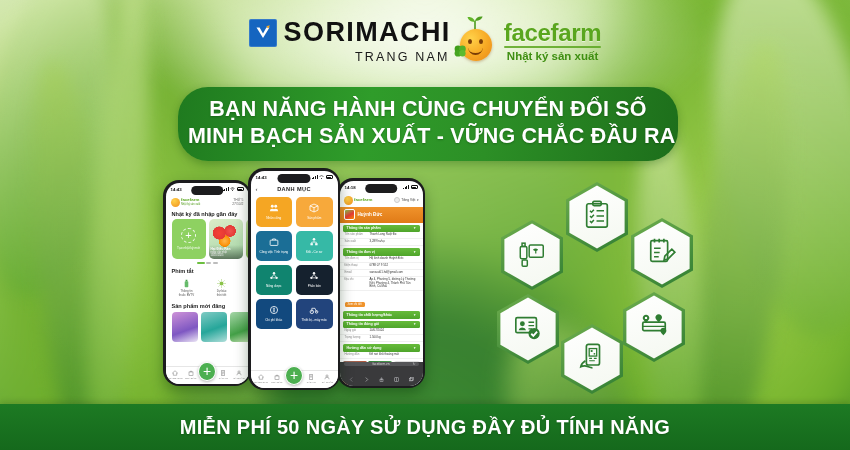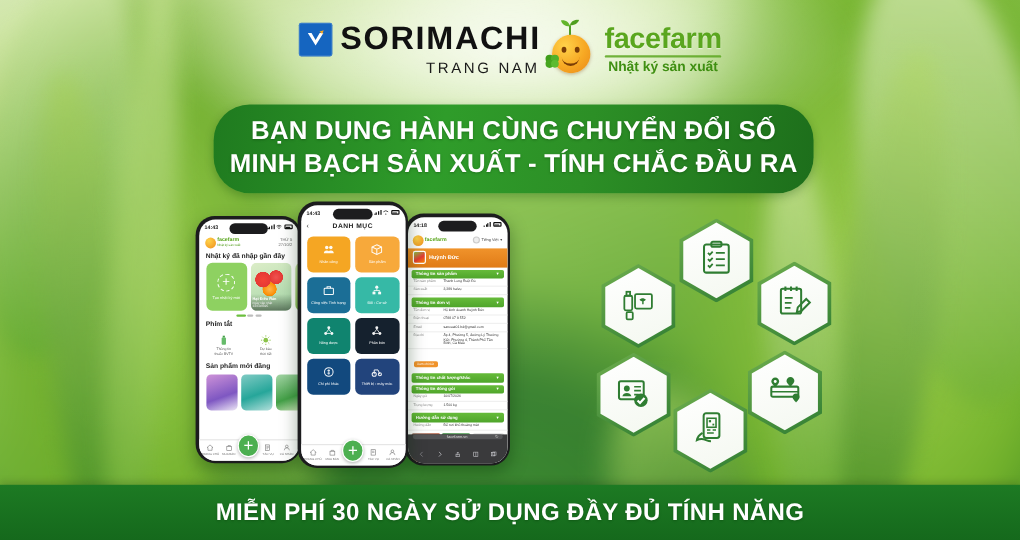--- a/index.html
+++ b/index.html
@@ -331,22 +331,22 @@
     </div>
     <div class="ff-text">
       <div class="ff-word">facefarm</div>
       <div class="ff-underline"></div>
       <div class="ff-tag">Nhật ký sản xuất</div>
     </div>
   </div>
 </div>
 
 <div class="headline">
-  <div>BẠN DỤNG HÀNH CÙNG CHUYỂN ĐỔI SỐ</div>
-  <div>MINH BẠCH SẢN XUẤT - TÍNH CHẮC ĐẦU RA</div>
+  <div>BẠN NĂNG HÀNH CÙNG CHUYỂN ĐỔI SỐ</div>
+  <div>MINH BẠCH SẢN XUẤT - VỮNG CHẮC ĐẦU RA</div>
 </div>
 
 <div class="phones">
 
   <div class="phone" id="phoneA">
     <div class="phone-screen">
       <div class="notch"></div>
       <div class="statusbar">
         <span>14:43</span>
         <span class="sb-icons">
@@ -836,14 +836,14 @@
           <rect x="17.8" y="11.8" width="1.6" height="1.6" fill="#2f7d32"></rect>
           <path d="M13 17.5h3M18 17.5h3M13 20h6" stroke="#2f7d32" stroke-width="1.3"></path>
           <path d="M9 20c-2.5 1.5-4.5 3.5-5 6.5 2-1 4-1.2 6-.8 2 .5 4 1.8 6.5 1.8" fill="none" stroke="#2f7d32" stroke-width="1.8"></path>
         </svg>
       </span>
     </div>
   </div>
 </div>
 
 <div class="footer-band">
-  <span>MIỄN PHÍ 30 NGÀY SỬ DỤNG ĐẦY ĐỦ TÍNH NĂNG</span>
+  <span>MIỄN PHÍ 50 NGÀY SỬ DỤNG ĐẦY ĐỦ TÍNH NĂNG</span>
 </div>
 
 </body></html>

